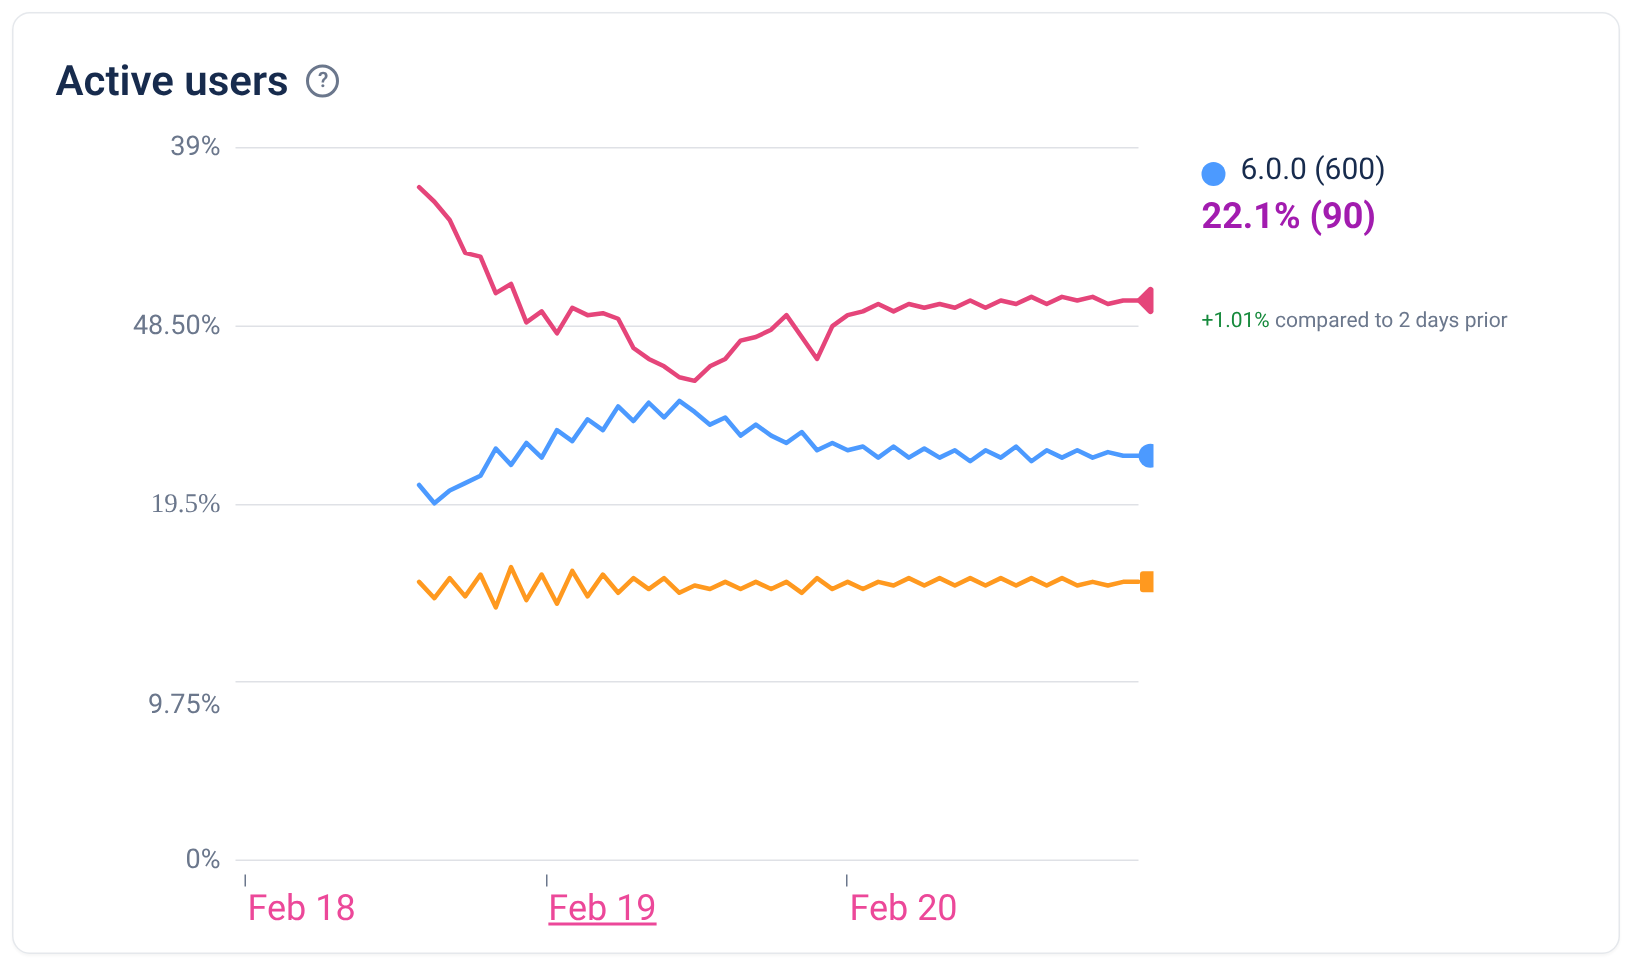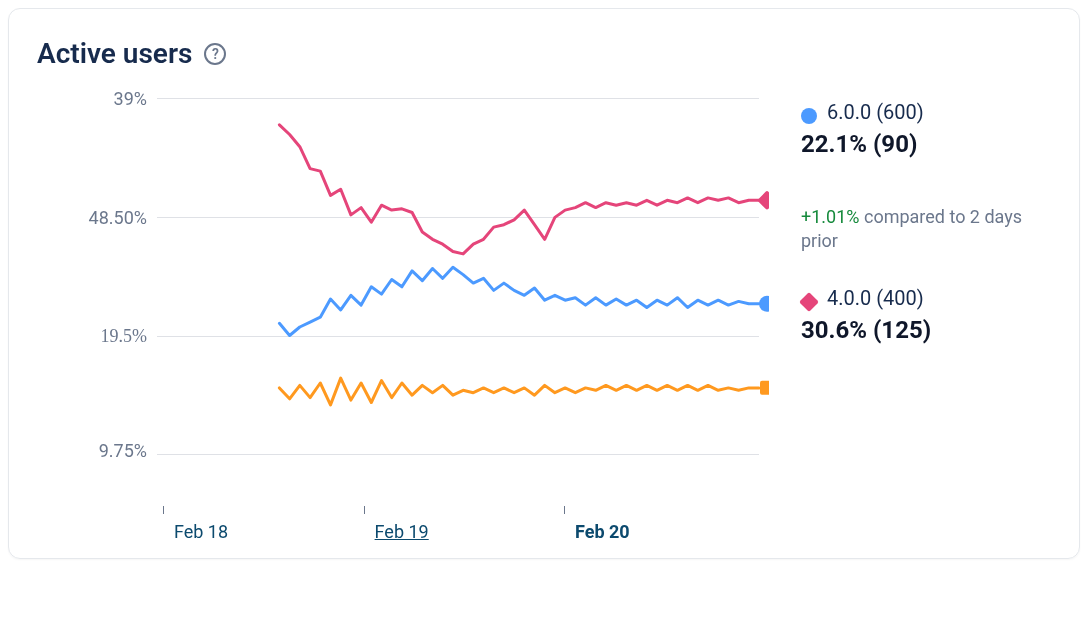--- a/index.html
+++ b/index.html
@@ -3,21 +3,21 @@
 <meta charset="utf-8">
 <style>
   * { box-sizing: border-box; margin: 0; padding: 0; }
   body {
     font-family: -apple-system, BlinkMacSystemFont, "Segoe UI", Roboto, Helvetica, Arial, sans-serif;
     background: #fff;
     padding: 8px;
   }
   .card {
     width: 1072px;
-    height: 551px;
+    height: 628px;
     border: 1px solid #e5e8ec;
     border-radius: 12px;
     box-shadow: 0 1px 2px rgba(0,0,0,0.04);
     padding: 28px 28px 20px 28px;
     display: flex;
     flex-direction: column;
   }
   .title-row {
     display: flex;
     align-items: center;
@@ -74,45 +74,45 @@
   .marker.circle { border-radius: 50%; }
   .marker.square { border-radius: 2px; }
   .marker.diamond { transform: rotate(45deg); border-radius: 2px; width:14px; height:14px; margin:1px;}
   .legend-name {
     font-size: 20px;
     color: #172B4D;
   }
   .legend-value {
     font-size: 24px;
     font-weight: 700;
-    color: #0f172a;
+    color: #a21caf;
     margin-bottom: 4px;
   }
   .legend-compare {
-    font-size: 18px;
+    font-size: 14px;
     color: #6B778C;
     line-height: 1.35;
     margin-top: 47px;
   }
   .delta-pos { color: #168a3c; }
 
   
   .y-label {
     position: absolute;
     right: calc(100% - 110px);
     text-align: right;
     font-size: 18px;
     color: #6B778C;
     transform: translateY(-50%);
   }
   .x-label {
     position: absolute;
     bottom: -4px;
-    font-size: 18px;
-    color: #0c4a6e;
+    font-size: 24px;
+    color: #ec4899;
     transform: translateX(-50%);
   }
   .tick {
     position:absolute;
     width:1px; height:8px; background:#6B778C;
     bottom: 24px;
   }
 
   svg.plot { position:absolute; left:120px; right:0; top:0; }
 </style>
@@ -126,49 +126,42 @@
   </div>
   <div class="content">
     <div class="chart-area" id="chart-area">
         <div style="position: absolute; left: 120px; width: 602px; top: 10px; height: 1px; background: rgb(223, 225, 230);"></div>
         <div class="y-label" style="top: 10px;">39%</div>
         <div style="position: absolute; left: 120px; width: 602px; top: 128.75px; height: 1px; background: rgb(223, 225, 230);"></div>
         <div class="y-label" style="top: 128.75px;">48.50%</div>
         <div style="position: absolute; left: 120px; width: 602px; top: 247.5px; height: 1px; background: rgb(223, 225, 230);"></div>
         <div class="y-label" style="top: 247.5px; font-family: Liberation Serif, serif;">19.5%</div>
         <div style="position: absolute; left: 120px; width: 602px; top: 366.25px; height: 1px; background: rgb(223, 225, 230);"></div>
-        <div class="y-label" style="top: 362px;">9.75%</div>
+        <div class="y-label" style="top: 382px;">9.75%</div>
         <div style="position: absolute; left: 120px; width: 602px; top: 485px; height: 1px; background: rgb(223, 225, 230);"></div>
         <div class="y-label" style="top: 485px;">0%</div>
         <div class="tick" style="left: 126px;"></div>
         <div class="x-label" style="left: 164px;">Feb 18</div>
         <div class="tick" style="left: 326.667px;"></div>
         <div class="x-label" style="left: 364.667px; text-decoration: underline;">Feb 19</div>
         <div class="tick" style="left: 527.333px;"></div>
-        <div class="x-label" style="left: 565.333px; font-weight: bold;">Feb 20</div>
+        <div class="x-label" style="left: 565.333px;">Feb 20</div>
         <svg class="plot" width="732" height="527" style="left: 0px; top: 0px;">
           <path d="M242.4 235.3 L252.6 247.5 L262.8 239.0 L273.1 234.1 L283.3 229.2 L293.5 211.0 L303.7 221.9 L313.9 207.3 L324.1 217.1 L334.3 198.8 L344.5 206.1 L354.7 191.5 L364.9 198.8 L375.1 182.9 L385.3 192.7 L395.5 180.5 L405.7 190.3 L415.9 179.3 L426.1 186.6 L436.3 195.1 L446.5 190.3 L456.7 202.4 L466.9 195.1 L477.1 202.4 L487.3 207.3 L497.5 200.0 L507.7 212.2 L517.9 207.3 L528.1 212.2 L538.3 209.7 L548.5 217.1 L558.7 209.7 L568.9 217.1 L579.2 211.0 L589.4 217.1 L599.6 212.2 L609.8 219.5 L620.0 212.2 L630.2 217.1 L640.4 209.7 L650.6 219.5 L660.8 212.2 L671.0 217.1 L681.2 212.2 L691.4 217.1 L701.6 213.4 L711.8 215.8 L722.0 215.8 " stroke="#4C9AFF" stroke-width="3" fill="none" stroke-linejoin="round" stroke-linecap="round"></path>
           <circle cx="730" cy="215.83333333333334" r="8" fill="#4C9AFF"></circle>
           <path d="M242.4 299.9 L252.6 310.8 L262.8 297.4 L273.1 309.6 L283.3 295.0 L293.5 316.9 L303.7 290.1 L313.9 312.1 L324.1 295.0 L334.3 314.5 L344.5 292.6 L354.7 309.6 L364.9 295.0 L375.1 307.2 L385.3 297.4 L395.5 304.7 L405.7 297.4 L415.9 307.2 L426.1 302.3 L436.3 304.7 L446.5 299.9 L456.7 304.7 L466.9 299.9 L477.1 304.7 L487.3 299.9 L497.5 307.2 L507.7 297.4 L517.9 304.7 L528.1 299.9 L538.3 304.7 L548.5 299.9 L558.7 302.3 L568.9 297.4 L579.2 302.3 L589.4 297.4 L599.6 302.3 L609.8 297.4 L620.0 302.3 L630.2 297.4 L640.4 302.3 L650.6 297.4 L660.8 302.3 L671.0 297.4 L681.2 302.3 L691.4 299.9 L701.6 302.3 L711.8 299.9 L722.0 299.9 " stroke="#FF991F" stroke-width="3" fill="none" stroke-linejoin="round" stroke-linecap="round"></path>
           <rect x="723" y="292.8717948717949" width="14" height="14" rx="2" fill="#FF991F"></rect>
           <path d="M242.4 36.8 L252.6 46.5 L262.8 58.7 L273.1 80.6 L283.3 83.1 L293.5 107.4 L303.7 101.3 L313.9 126.9 L324.1 119.6 L334.3 134.2 L344.5 117.2 L354.7 122.1 L364.9 120.8 L375.1 124.5 L385.3 144.0 L395.5 151.3 L405.7 156.2 L415.9 163.5 L426.1 165.9 L436.3 156.2 L446.5 151.3 L456.7 139.1 L466.9 136.7 L477.1 131.8 L487.3 122.1 L497.5 136.7 L507.7 151.3 L517.9 129.4 L528.1 122.1 L538.3 119.6 L548.5 114.7 L558.7 119.6 L568.9 114.7 L579.2 117.2 L589.4 114.7 L599.6 117.2 L609.8 112.3 L620.0 117.2 L630.2 112.3 L640.4 114.7 L650.6 109.9 L660.8 114.7 L671.0 109.9 L681.2 112.3 L691.4 109.9 L701.6 114.7 L711.8 112.3 L722.0 112.3 " stroke="#E5457A" stroke-width="3" fill="none" stroke-linejoin="round" stroke-linecap="round"></path>
           <rect x="723" y="105.3076923076923" width="14" height="14" transform="rotate(45 730 112.3076923076923)" rx="2" fill="#E5457A"></rect>
         </svg>
       </div>
     <div class="legend" id="legend">
         <div class="legend-item">
           <div class="legend-header">
             <div class="marker circle" style="background: rgb(76, 154, 255);"></div>
             <div class="legend-name">6.0.0 (600)</div>
           </div>
           <div class="legend-value">22.1% (90)</div>
           <div class="legend-compare"><span class="delta-pos">+1.01%</span><span> compared to 2 days prior</span></div>
         </div>
-        <div class="legend-item">
-          <div class="legend-header">
-            <div class="marker diamond" style="background: rgb(229, 69, 122);"></div>
-            <div class="legend-name">4.0.0 (400)</div>
-          </div>
-          <div class="legend-value">30.6% (125)</div>
-        </div>
       </div>
   </div>
 </div>
 
 </body></html>

